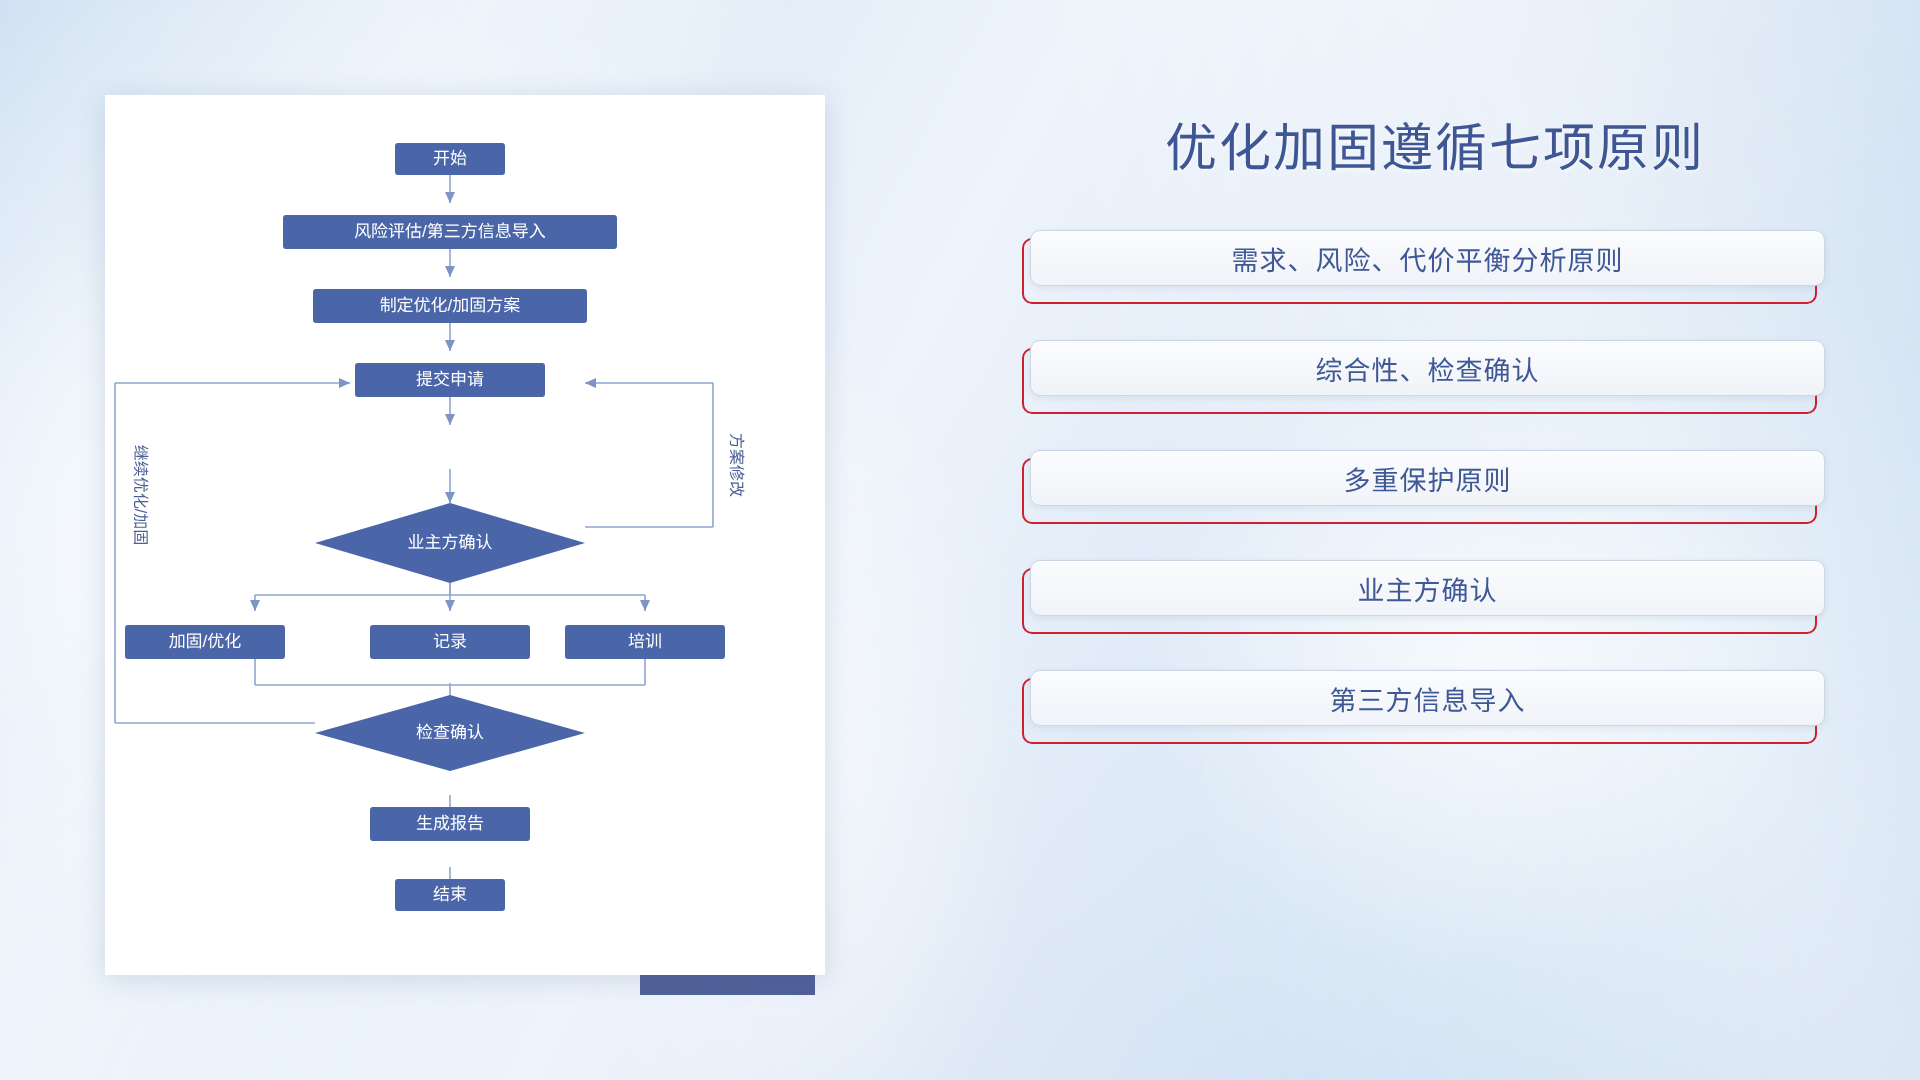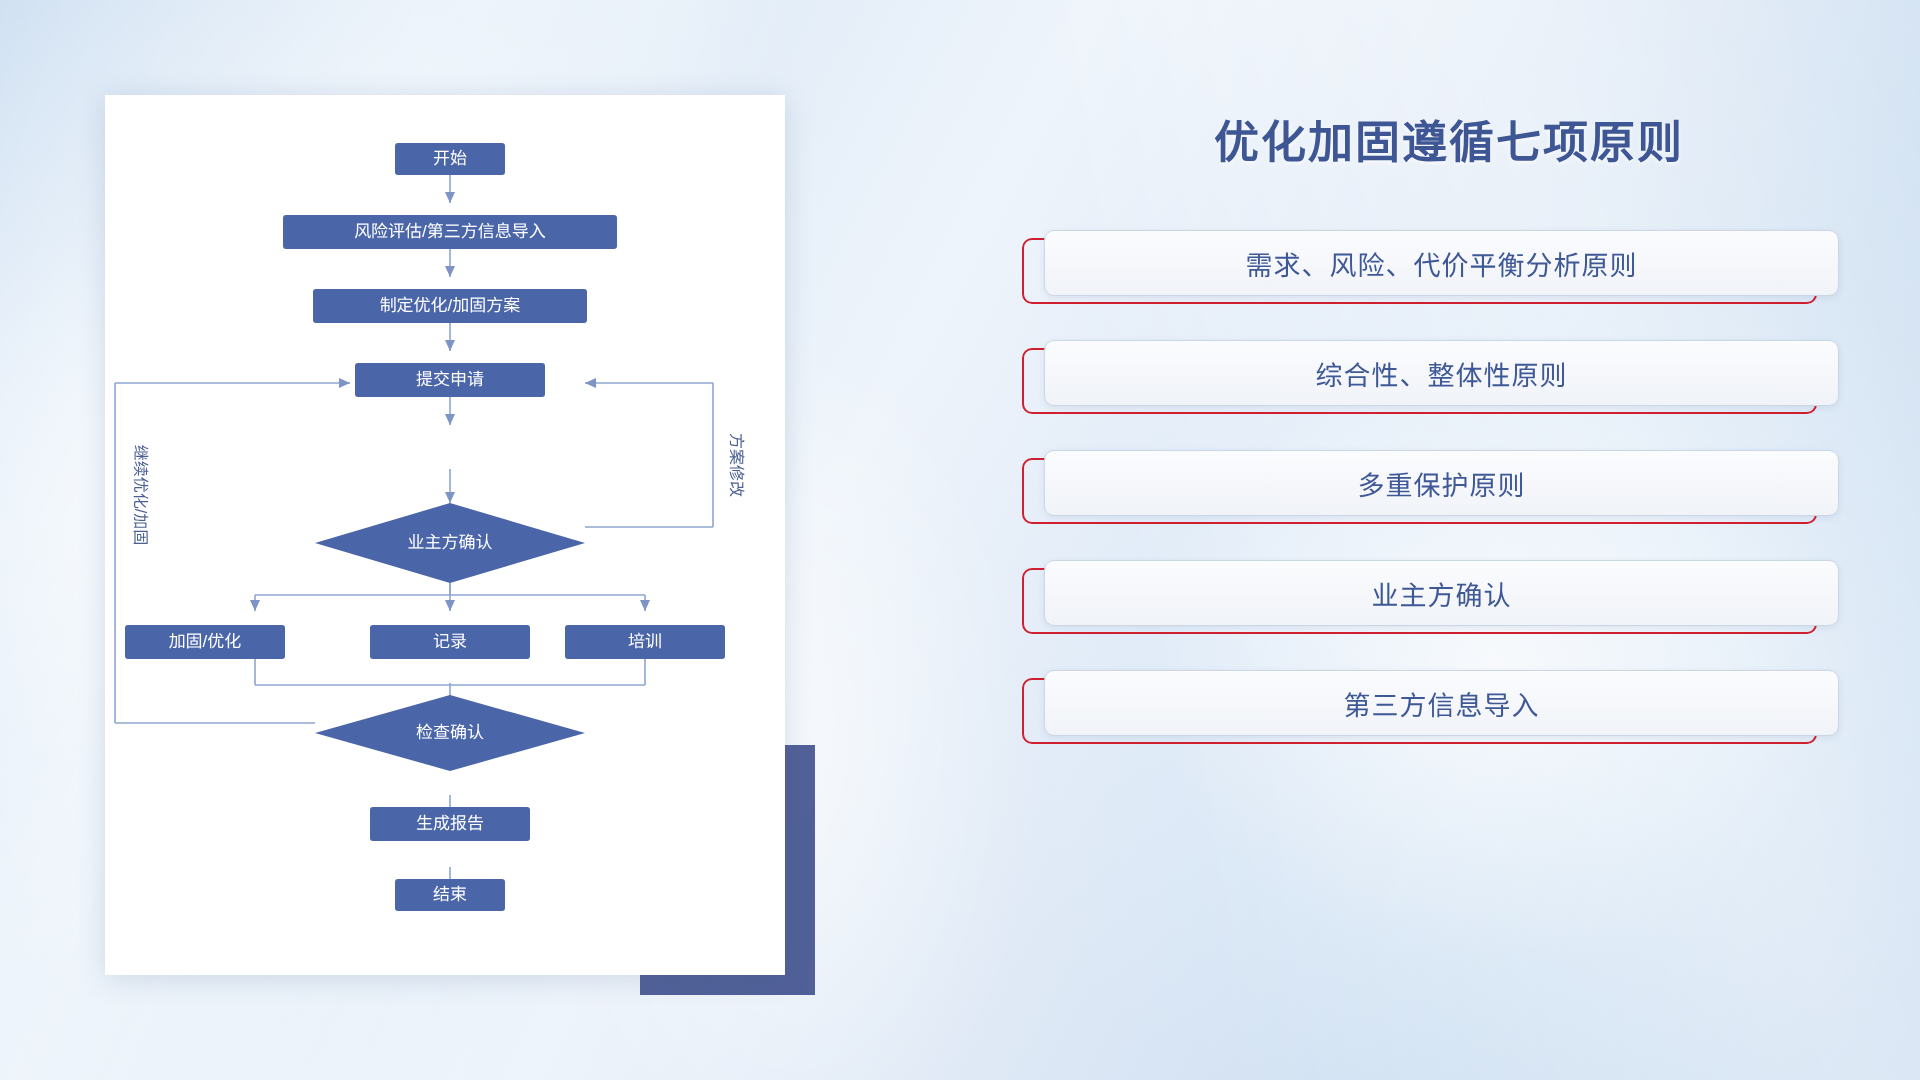--- a/index.html
+++ b/index.html
@@ -61,20 +61,21 @@
   }
 
   #flow-card {
     position: absolute;
     left: 105px;
     top: 95px;
     width: 680px;
     height: 880px;
     background: #ffffff;
     box-shadow: 0 4px 26px rgba(60,90,140,0.18);
+    padding-left: 40px;
   }
 
   .flow-svg {
     position: absolute;
     left: 0; top: 0;
     width: 680px;
     height: 880px;
   }
 
   .nodetext {
@@ -97,26 +98,26 @@
   #right-panel {
     position: absolute;
     left: 1020px;
     top: 100px;
     width: 830px;
     height: 900px;
   }
 
   #deck-title {
     position: absolute;
-    left: 14px;
+    left: 0;
     top: 6px;
     width: 830px;
     text-align: center;
-    font-size: 45px;
-    font-weight: bold;
+    font-size: 52px;
+    font-weight: normal;
     color: #3e5794;
     letter-spacing: 2px;
     text-shadow: 0 2px 4px rgba(255,255,255,0.7);
   }
 
   #principle-list {
     position: absolute;
     left: 0;
     top: 130px;
     width: 800px;
@@ -136,30 +137,29 @@
     border: 2px solid #d0202f;
     border-radius: 10px;
     background: transparent;
     box-sizing: border-box;
   }
   .principle-face {
     position: absolute;
     left: 10px;
     top: 0;
     width: 795px;
-    height: 66px;
+    height: 56px;
     border-radius: 10px;
     background: linear-gradient(180deg, #fbfcfe 0%, #f0f3f8 100%);
     border: 1px solid #ccd6e4;
     box-sizing: border-box;
     display: flex;
     align-items: center;
     justify-content: center;
     box-shadow: 0 2px 6px rgba(80,110,160,0.12);
-    margin-left: 14px;
   }
   .principle-label {
     font-size: 27px;
     color: #3f5896;
     font-weight: 500;
     letter-spacing: 1px;
   }
 </style>
 </head>
 <body>
@@ -271,21 +271,21 @@
       <div class="principle-item">
         <div class="principle-underlay"></div>
         <div class="principle-face">
           <span class="principle-label">需求、风险、代价平衡分析原则</span>
         </div>
       </div>
 
       <div class="principle-item">
         <div class="principle-underlay"></div>
         <div class="principle-face">
-          <span class="principle-label">综合性、整体性原则</span>
+          <span class="principle-label">综合性、检查确认</span>
         </div>
       </div>
 
 
       <div class="principle-item">
         <div class="principle-underlay"></div>
         <div class="principle-face">
           <span class="principle-label">多重保护原则</span>
         </div>
       </div>

